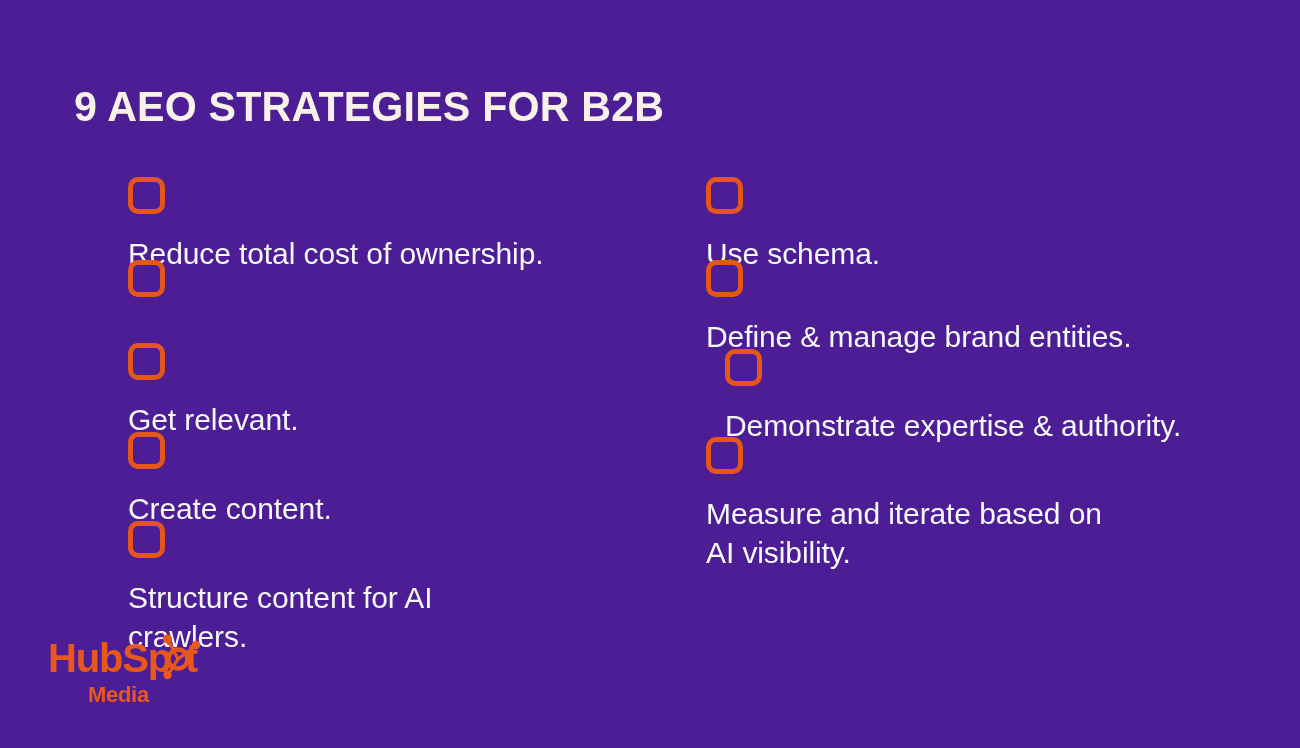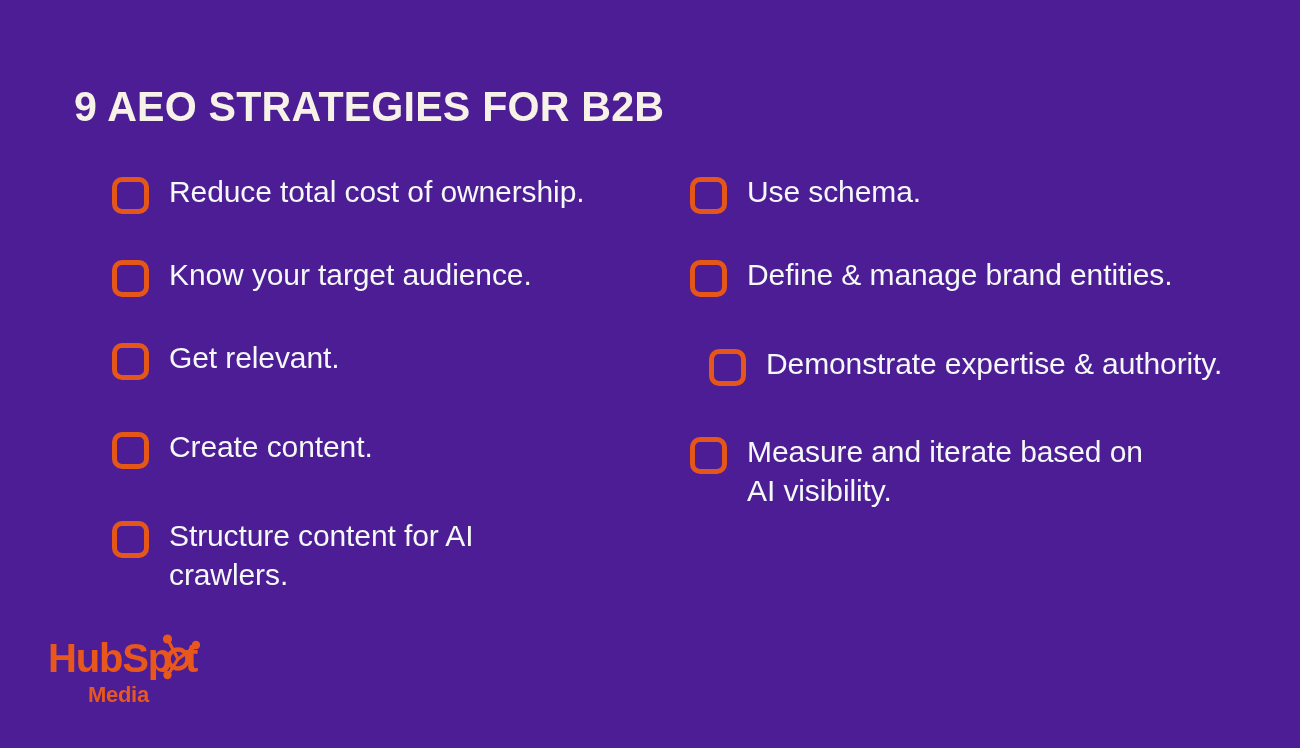--- a/index.html
+++ b/index.html
@@ -51,24 +51,25 @@
 
   .column {
     position:absolute;
     top:0;
   }
   .column.left  { left:112px;  width:580px; }
   .column.right { left:690px;  width:600px; }
 
   .check-item {
     position:absolute;
-    left:0;
+    left:16px;
     display:flex;
     align-items:flex-start;
     gap:20px;
+    flex-direction:column;
   }
 
   
   .column.left  .check-item:nth-child(1) { top:8px;   }
   .column.left  .check-item:nth-child(2) { top:91px;  }
   .column.left  .check-item:nth-child(3) { top:174px; }
   .column.left  .check-item:nth-child(4) { top:263px; }
   .column.left  .check-item:nth-child(5) { top:352px;justify-content:flex-end; }
 
   
@@ -157,21 +158,20 @@
 
     <div class="column left">
 
       <div class="check-item">
         <span class="checkbox"></span>
         <span class="item-label">Reduce total cost of ownership.</span>
       </div>
 
       <div class="check-item">
         <span class="checkbox"></span>
-        <span class="item-label">Know your target audience.</span>
       </div>
 
       <div class="check-item">
         <span class="checkbox"></span>
         <span class="item-label">Get relevant.</span>
       </div>
 
       <div class="check-item">
         <span class="checkbox"></span>
         <span class="item-label">Create content.</span>

